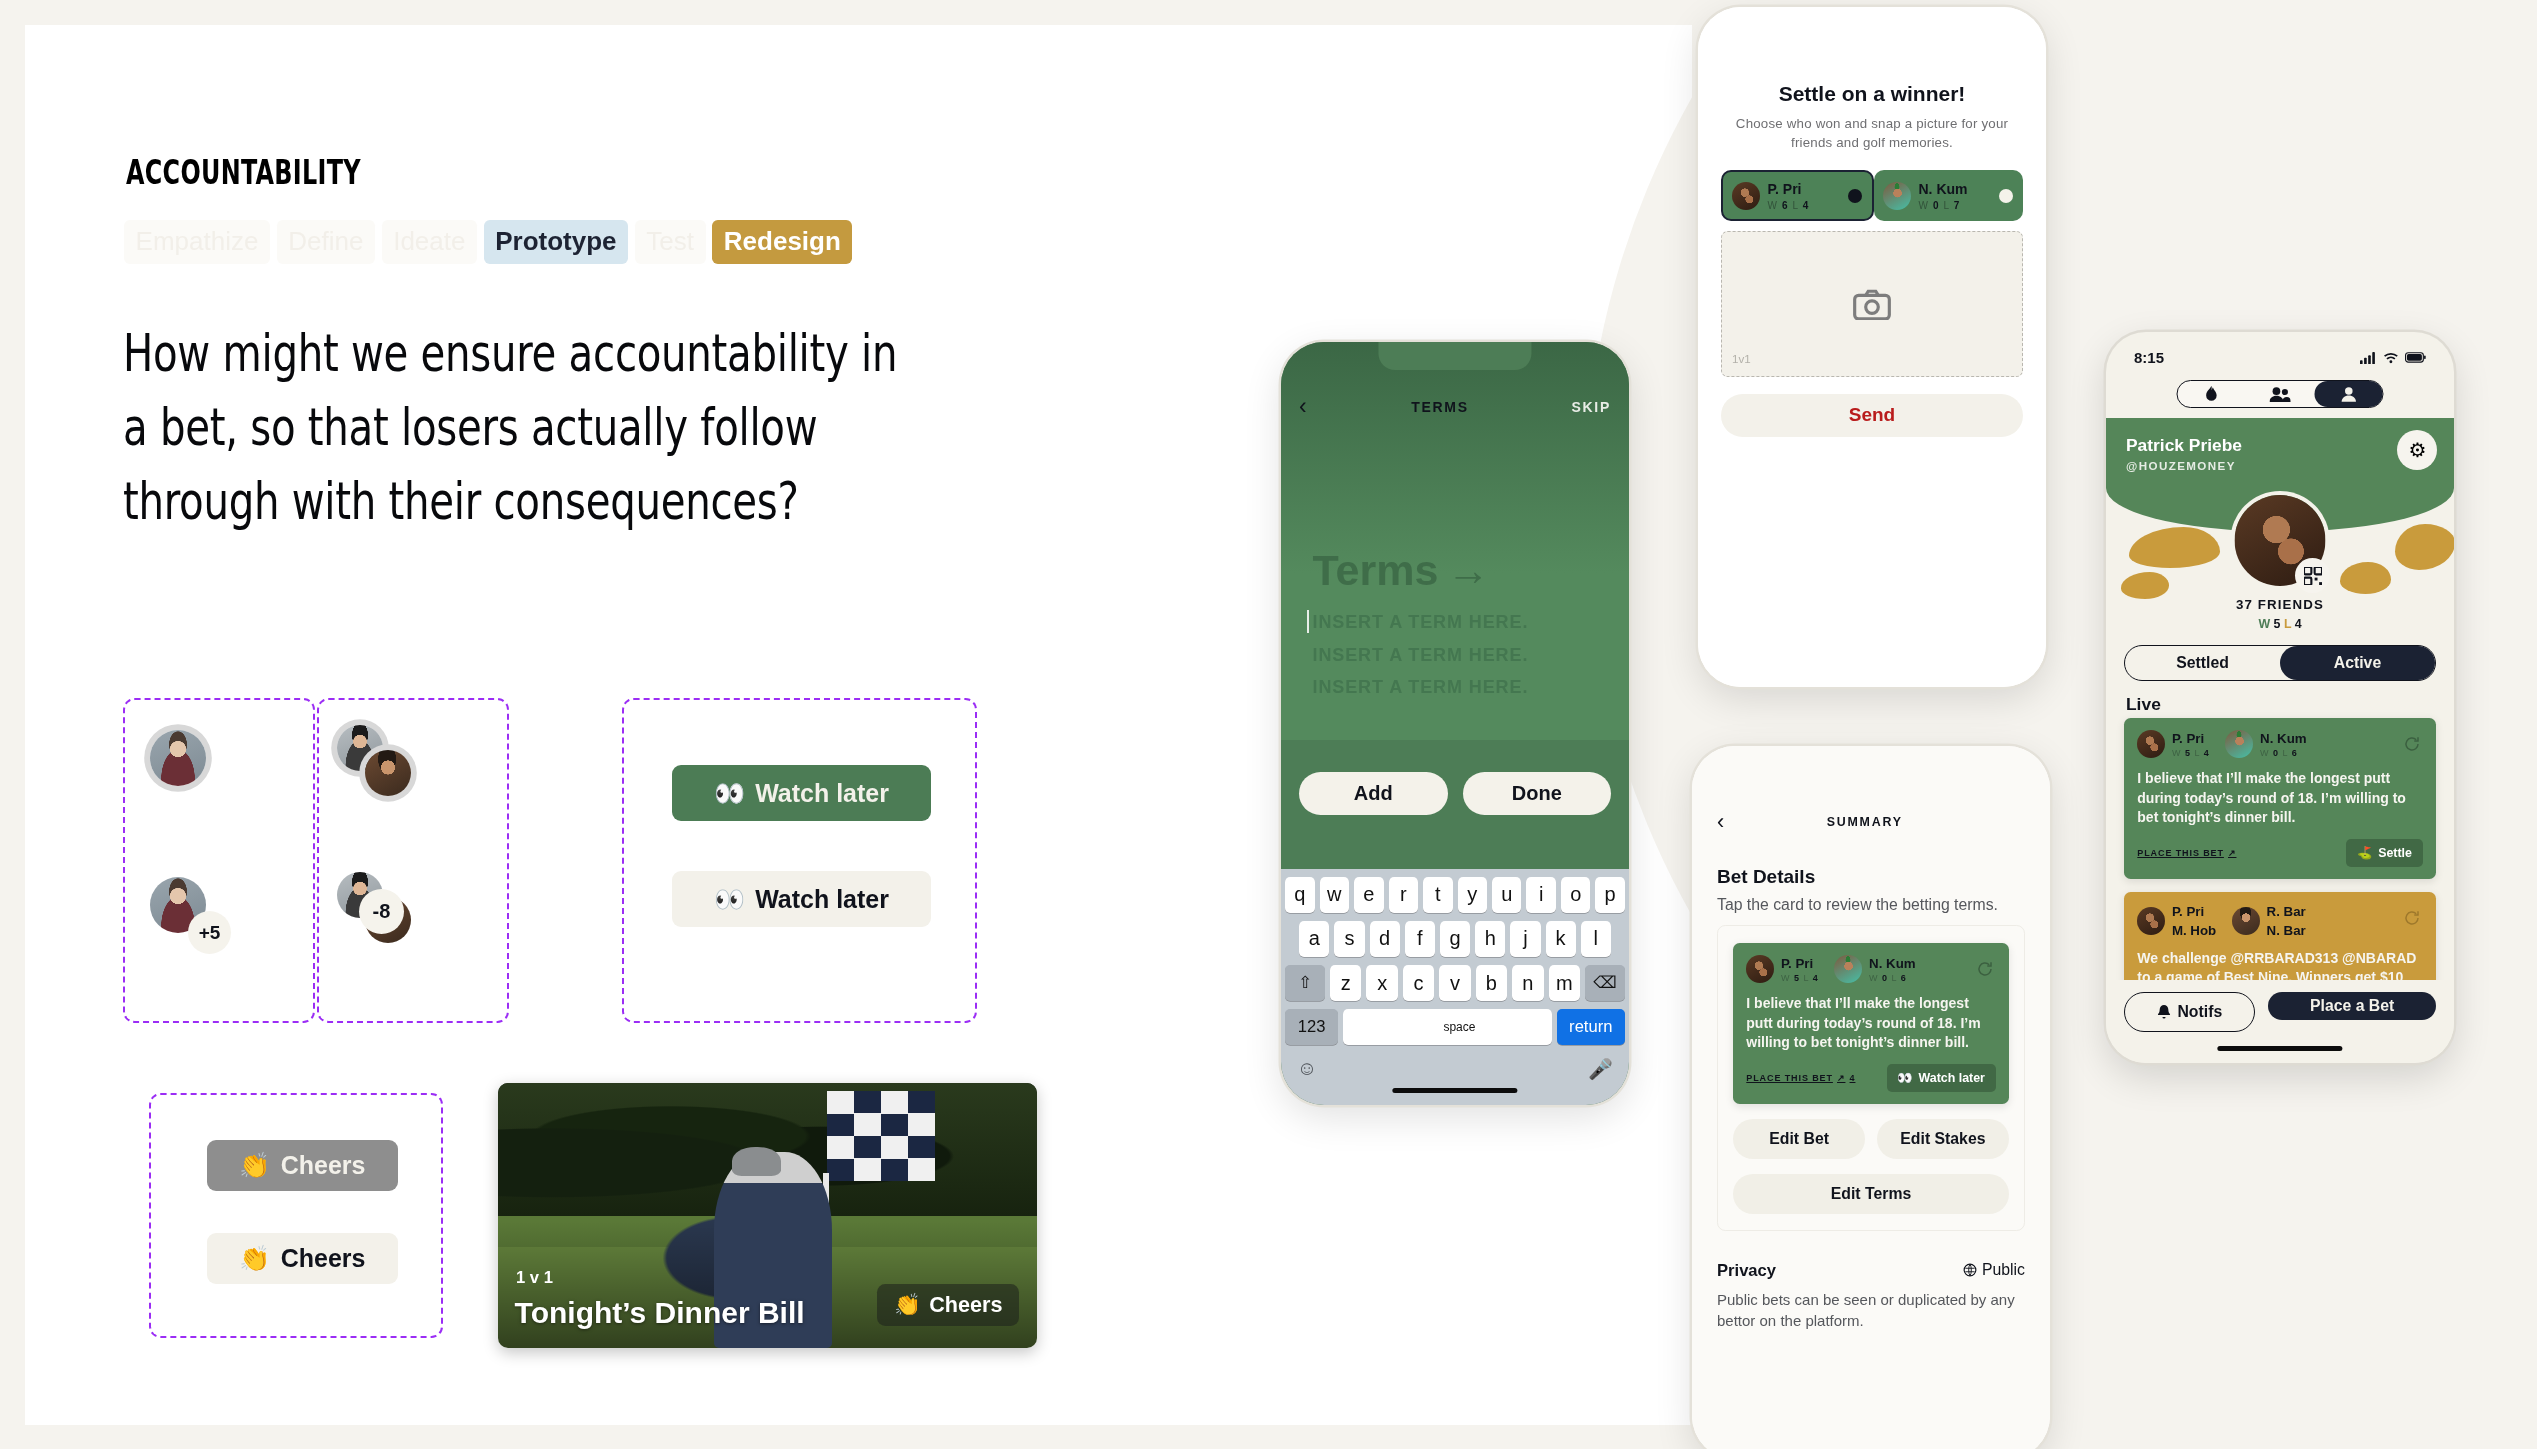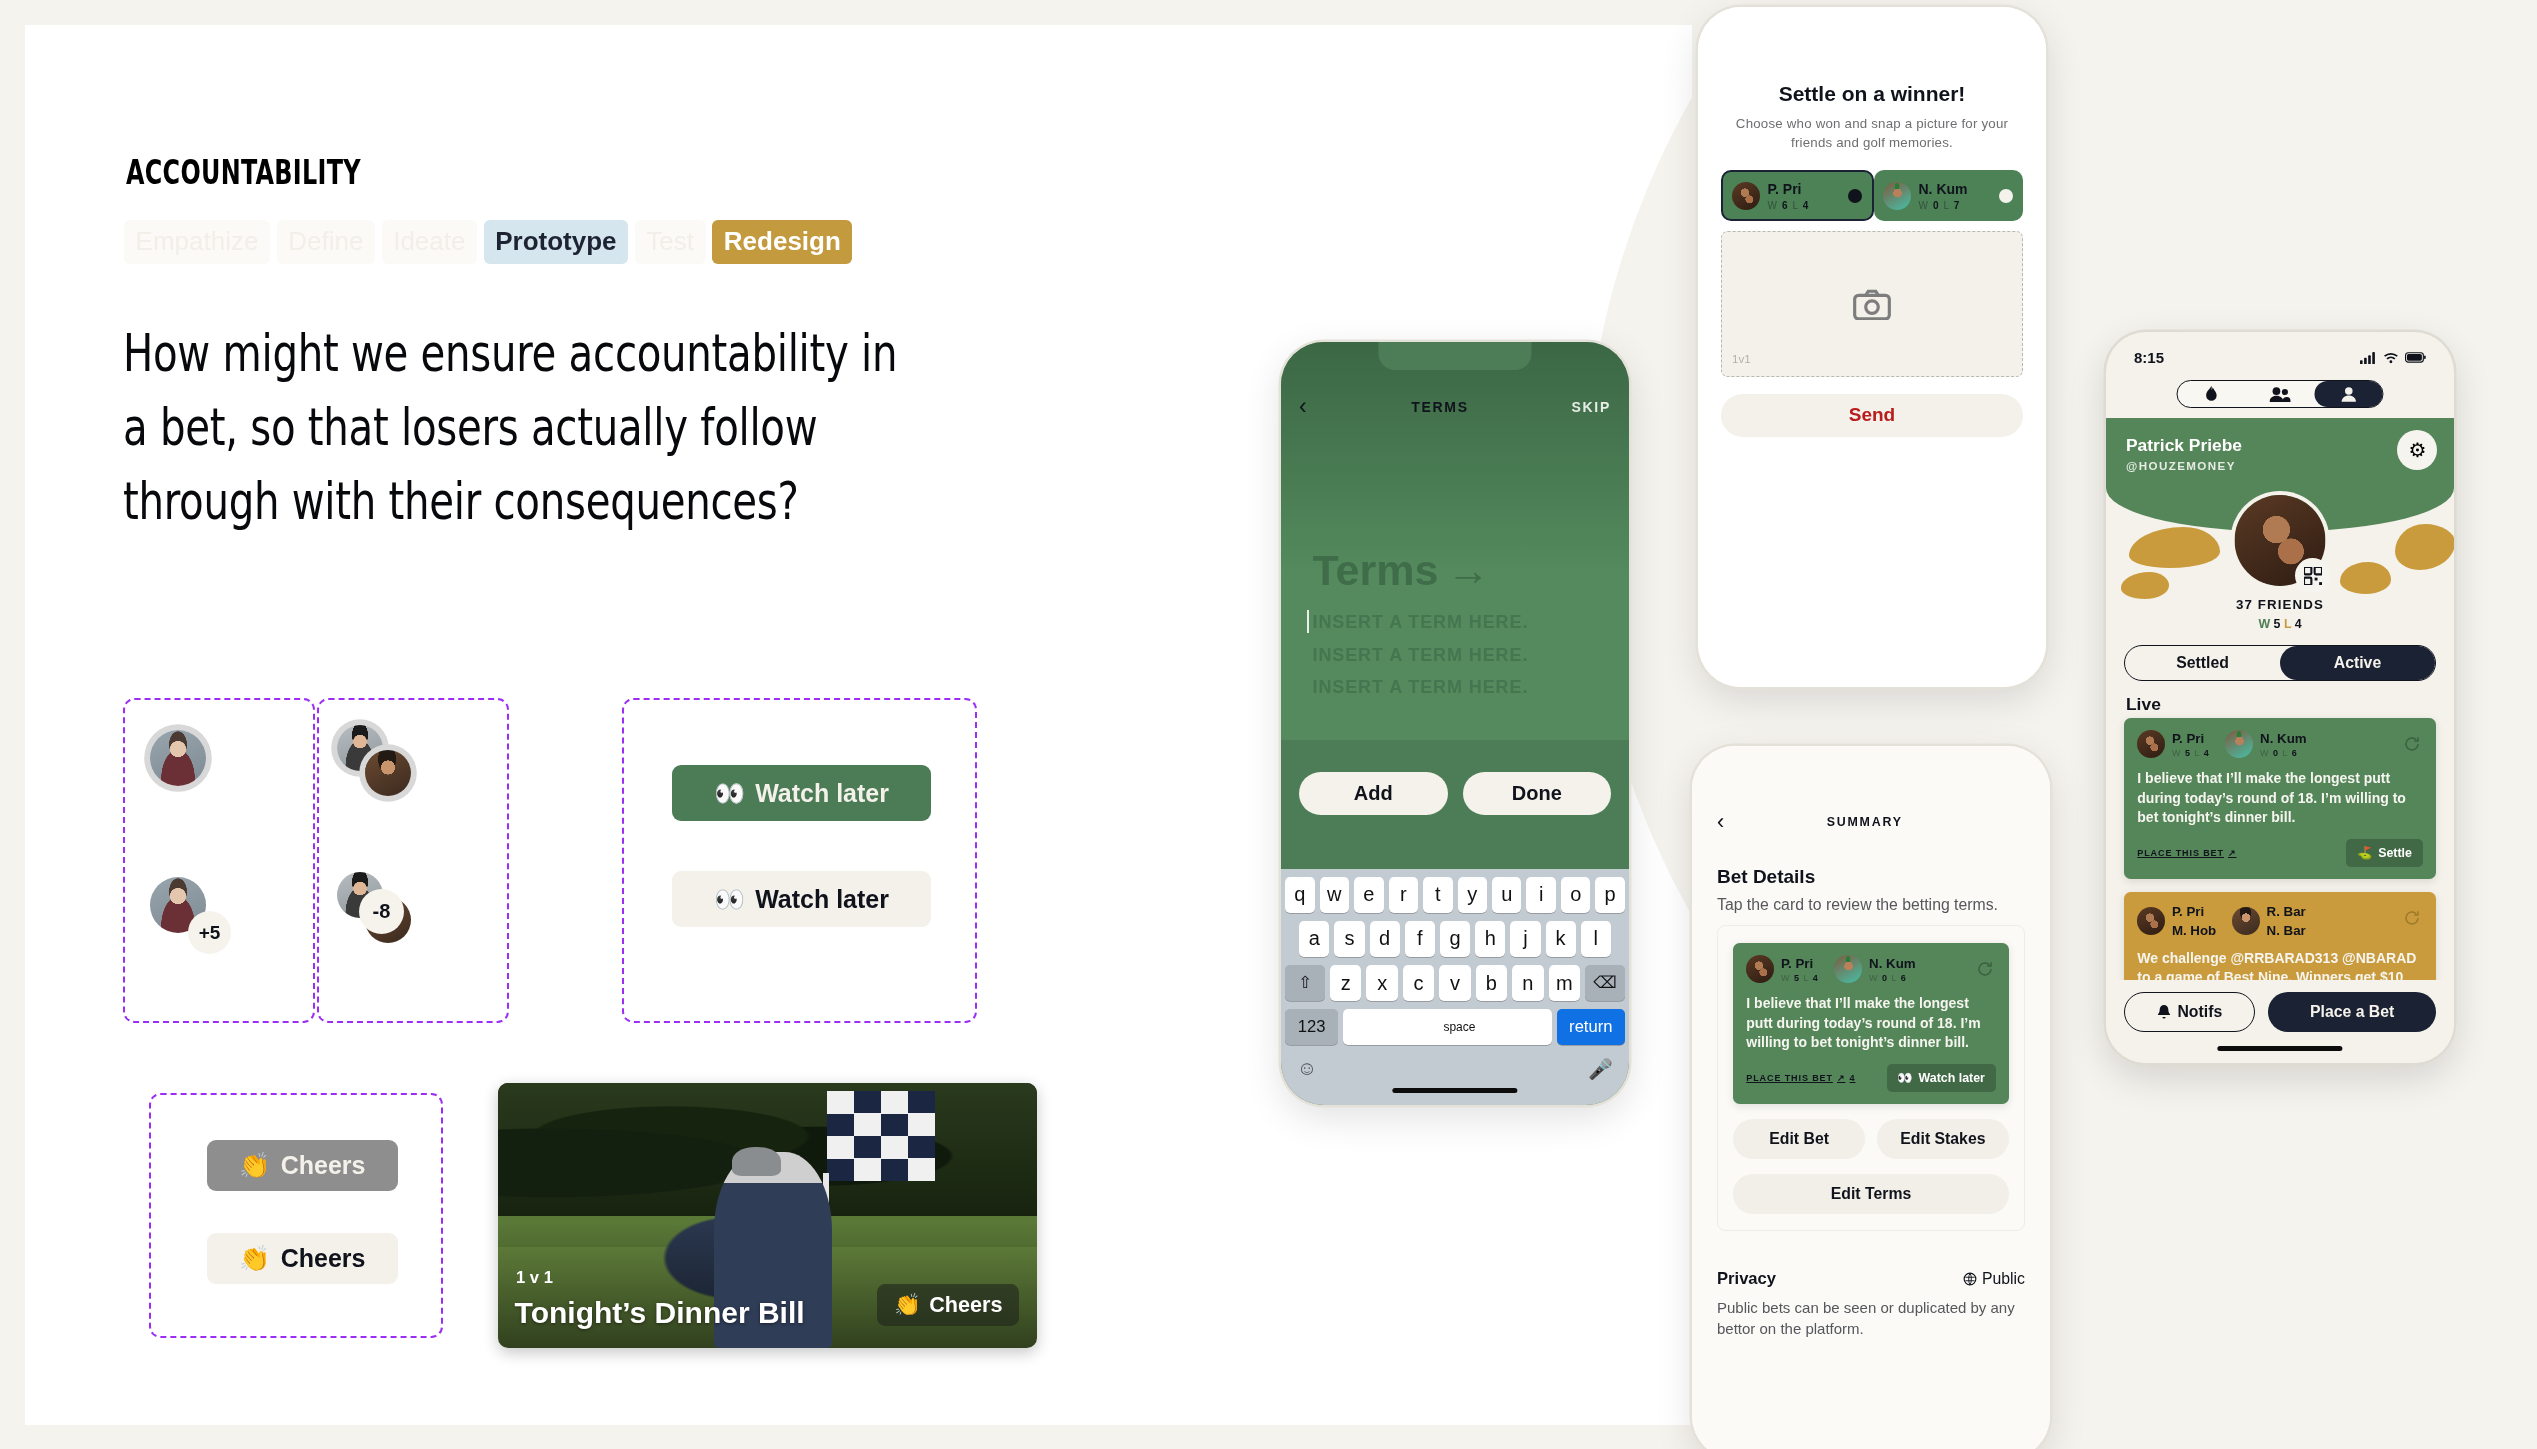--- a/index.html
+++ b/index.html
@@ -345,21 +345,21 @@
   .bc-cta {
     background: rgba(20,40,22,.30); color: #fff; font-size: 12.4px; font-weight: 700;
     padding: 6.6px 10.8px; border-radius: 5px; display: flex; align-items: center; gap: 5.8px;
   }
   .edit-row { display: flex; gap: 11.6px; margin-top: 15px; }
   .edit-btn {
     flex: 1; height: 40px; border: none; border-radius: 20px;
     background: #f1efe7; color: #10131c; font-size: 15.8px; font-weight: 700;
     font-family: inherit; cursor: pointer;
   }
-  .priv-row { margin-top: 38px; display: flex; align-items: center; justify-content: space-between; }
+  .priv-row { margin-top: 30px; display: flex; align-items: flex-start; justify-content: space-between; }
   .priv-t { font-size: 16.6px; font-weight: 700; color: #10131c; }
   .priv-v { font-size: 15.8px; color: #10131c; display: flex; align-items: center; gap: 5px; }
   .priv-p { margin-top: 8.3px; font-size: 15px; line-height: 1.4; color: #55575c; }
 
   
   #phone-profile {
     left: 2106px; top: 332px; width: 348px; height: 731px;
     border-radius: 40px;
     background: #f4f2ea;
     box-shadow: 0 0 0 2.5px #dedbd3, 0 13.3px 38px rgba(0,0,0,.14);
@@ -420,21 +420,21 @@
     position: absolute; left: 0; right: 0; bottom: 0; height: 83px;
     background: #f4f2ea; display: flex; gap: 13.3px; padding: 11.6px 18px 0; z-index: 6;
   }
   .pf-notifs {
     flex: 0 0 42%; height: 40px; border-radius: 20px;
     border: 1.7px solid #10131c; background: transparent; color: #10131c;
     font-size: 15.8px; font-weight: 700; font-family: inherit;
     display: flex; align-items: center; justify-content: center; gap: 6.6px;
   }
   .pf-place {
-    flex: 1; height: 40px; border-radius: 20px; border: none;
+    flex: 1; height: 28px; border-radius: 20px; border: none;
     background: #1b2233; color: #f4f2ea; font-size: 15.8px; font-weight: 700;
     font-family: inherit;
   }
   .mini { width: 28px; height: 28px; border-radius: 50%; }
 </style>
 </head>
 <body>
 
 <div class="canvas">
 

